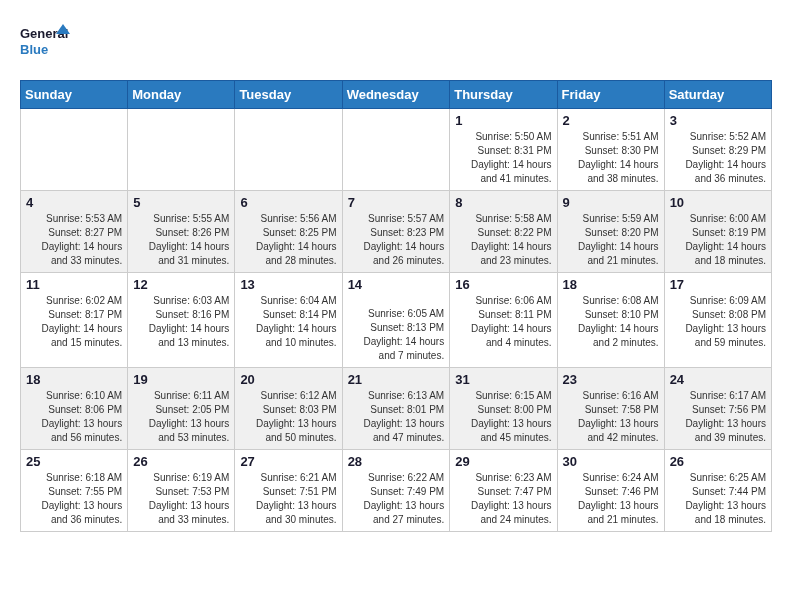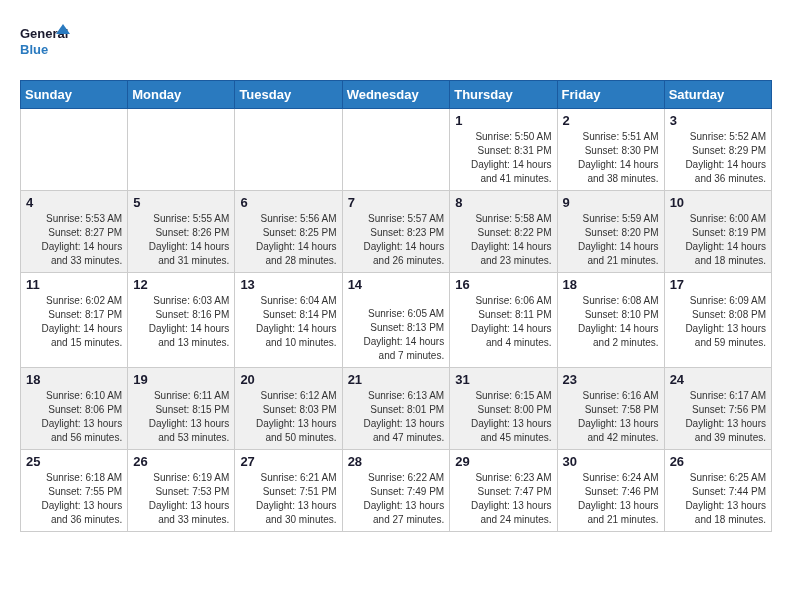--- a/index.html
+++ b/index.html
@@ -246,21 +246,21 @@
         <td>
           <div class="day-number">18</div>
           <div class="day-info" style="white-space: pre-line;">Sunrise: 6:10 AM
 Sunset: 8:06 PM
 Daylight: 13 hours
 and 56 minutes.</div>
         </td>
         <td>
           <div class="day-number">19</div>
           <div class="day-info" style="white-space: pre-line;">Sunrise: 6:11 AM
-Sunset: 8:15 PM
+Sunset: 2:05 PM
 Daylight: 13 hours
 and 53 minutes.</div>
         </td>
         <td>
           <div class="day-number">20</div>
           <div class="day-info" style="white-space: pre-line;">Sunrise: 6:12 AM
 Sunset: 8:03 PM
 Daylight: 13 hours
 and 50 minutes.</div>
         </td>

